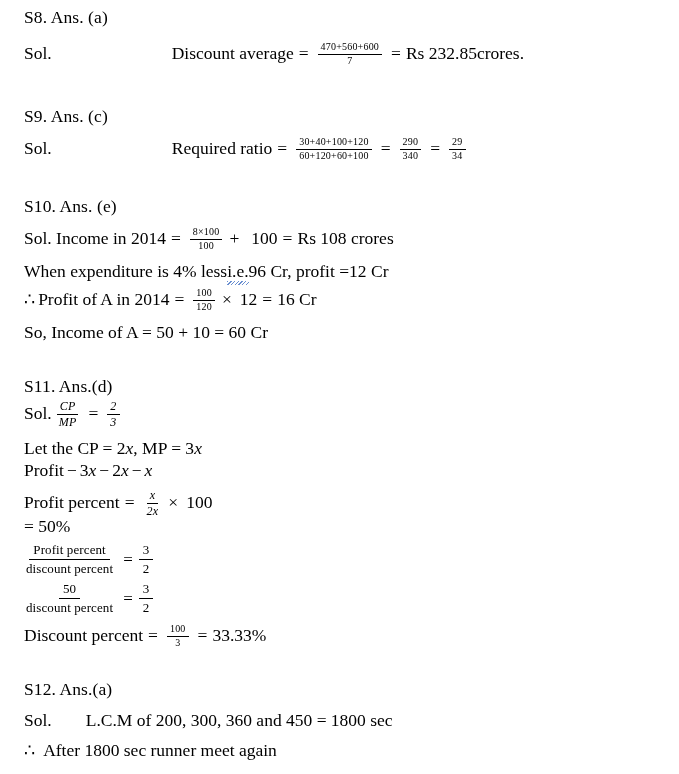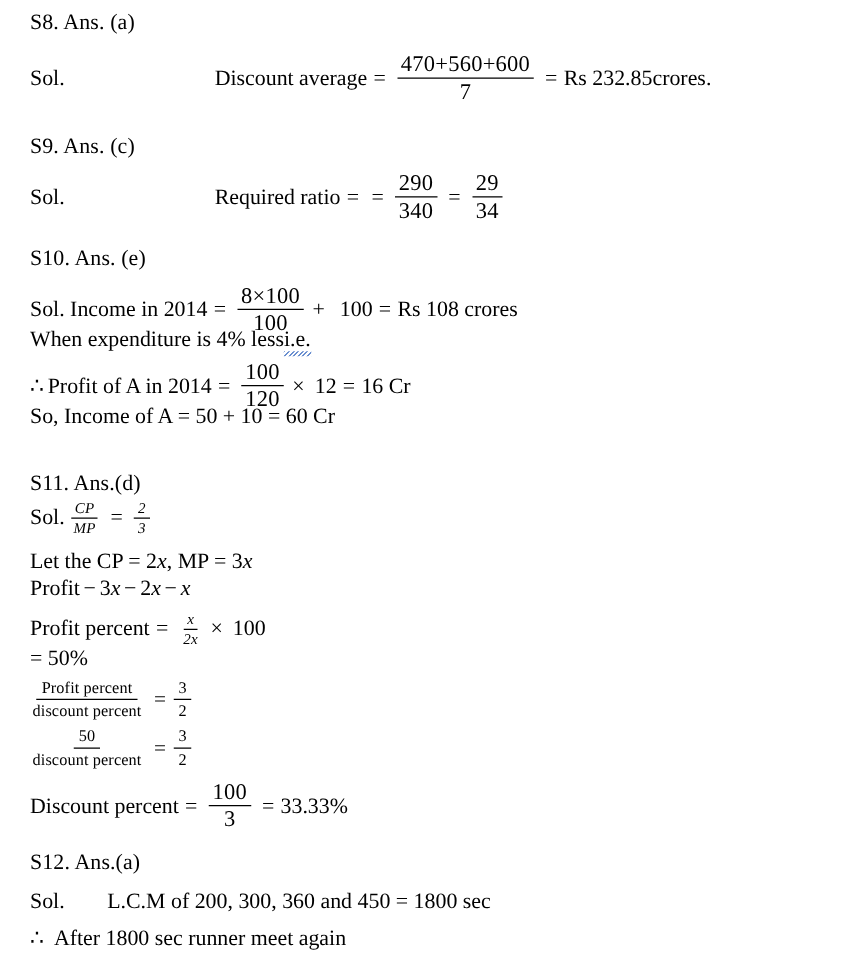--- a/index.html
+++ b/index.html
@@ -58,21 +58,21 @@
     justify-content: center;
     vertical-align: middle;
     margin: 0 4px;
     line-height: 1.05;
   }
   .frac .num,
   .frac .den {
     display: block;
     padding: 0 3px;
     text-align: center;
-    font-size: 18px;
+    font-size: 10px;
     letter-spacing: 0.2px;
   }
   .frac .num { border-bottom: 1.4px solid #000; padding-bottom: 1px; }
   .frac .den { padding-top: 1px; }
 
   .frac-sm .num, .frac-sm .den { font-size: 12px; font-style: italic; }
 
   .eq { display:inline-block; padding: 0 5px; font-size: 17.5px; }
   .eq-sm { display:inline-block; padding: 0 6px; font-size: 17px; }
 
@@ -142,20 +142,24 @@
   </div>
 
   <div class="block hdr" style="top:108px;">S9. Ans. (c)</div>
 
   <div class="block" style="top:137px;">
     <span class="line">
       <span class="sol-label">Sol.</span>
       <span class="indent-gap"></span>
       <span class="txt">Required ratio</span>
       <span class="eq">=</span>
+      <span class="frac">
+        <span class="num">30+40+100+120</span>
+        <span class="den">60+120+60+100</span>
+      </span>
       <span class="eq">=</span>
       <span class="frac">
         <span class="num">290</span>
         <span class="den">340</span>
       </span>
       <span class="eq">=</span>
       <span class="frac">
         <span class="num">29</span>
         <span class="den">34</span>
       </span>
@@ -177,20 +181,21 @@
       <span class="txt">100</span>
       <span class="eq">=</span>
       <span class="txt">Rs 108 crores</span>
     </span>
   </div>
 
   <div class="block" style="top:263px;">
     <span class="line">
       <span class="txt">When expenditure is 4% less </span>
       <span class="squiggle txt">i.e.</span>
+      <span class="txt"> 96 Cr, profit =12 Cr</span>
     </span>
   </div>
 
   <div class="block" style="top:288px;">
     <span class="line">
       <span class="therefore">∴</span>
       <span class="txt">Profit of A in 2014</span>
       <span class="eq">=</span>
       <span class="frac">
         <span class="num">100</span>

